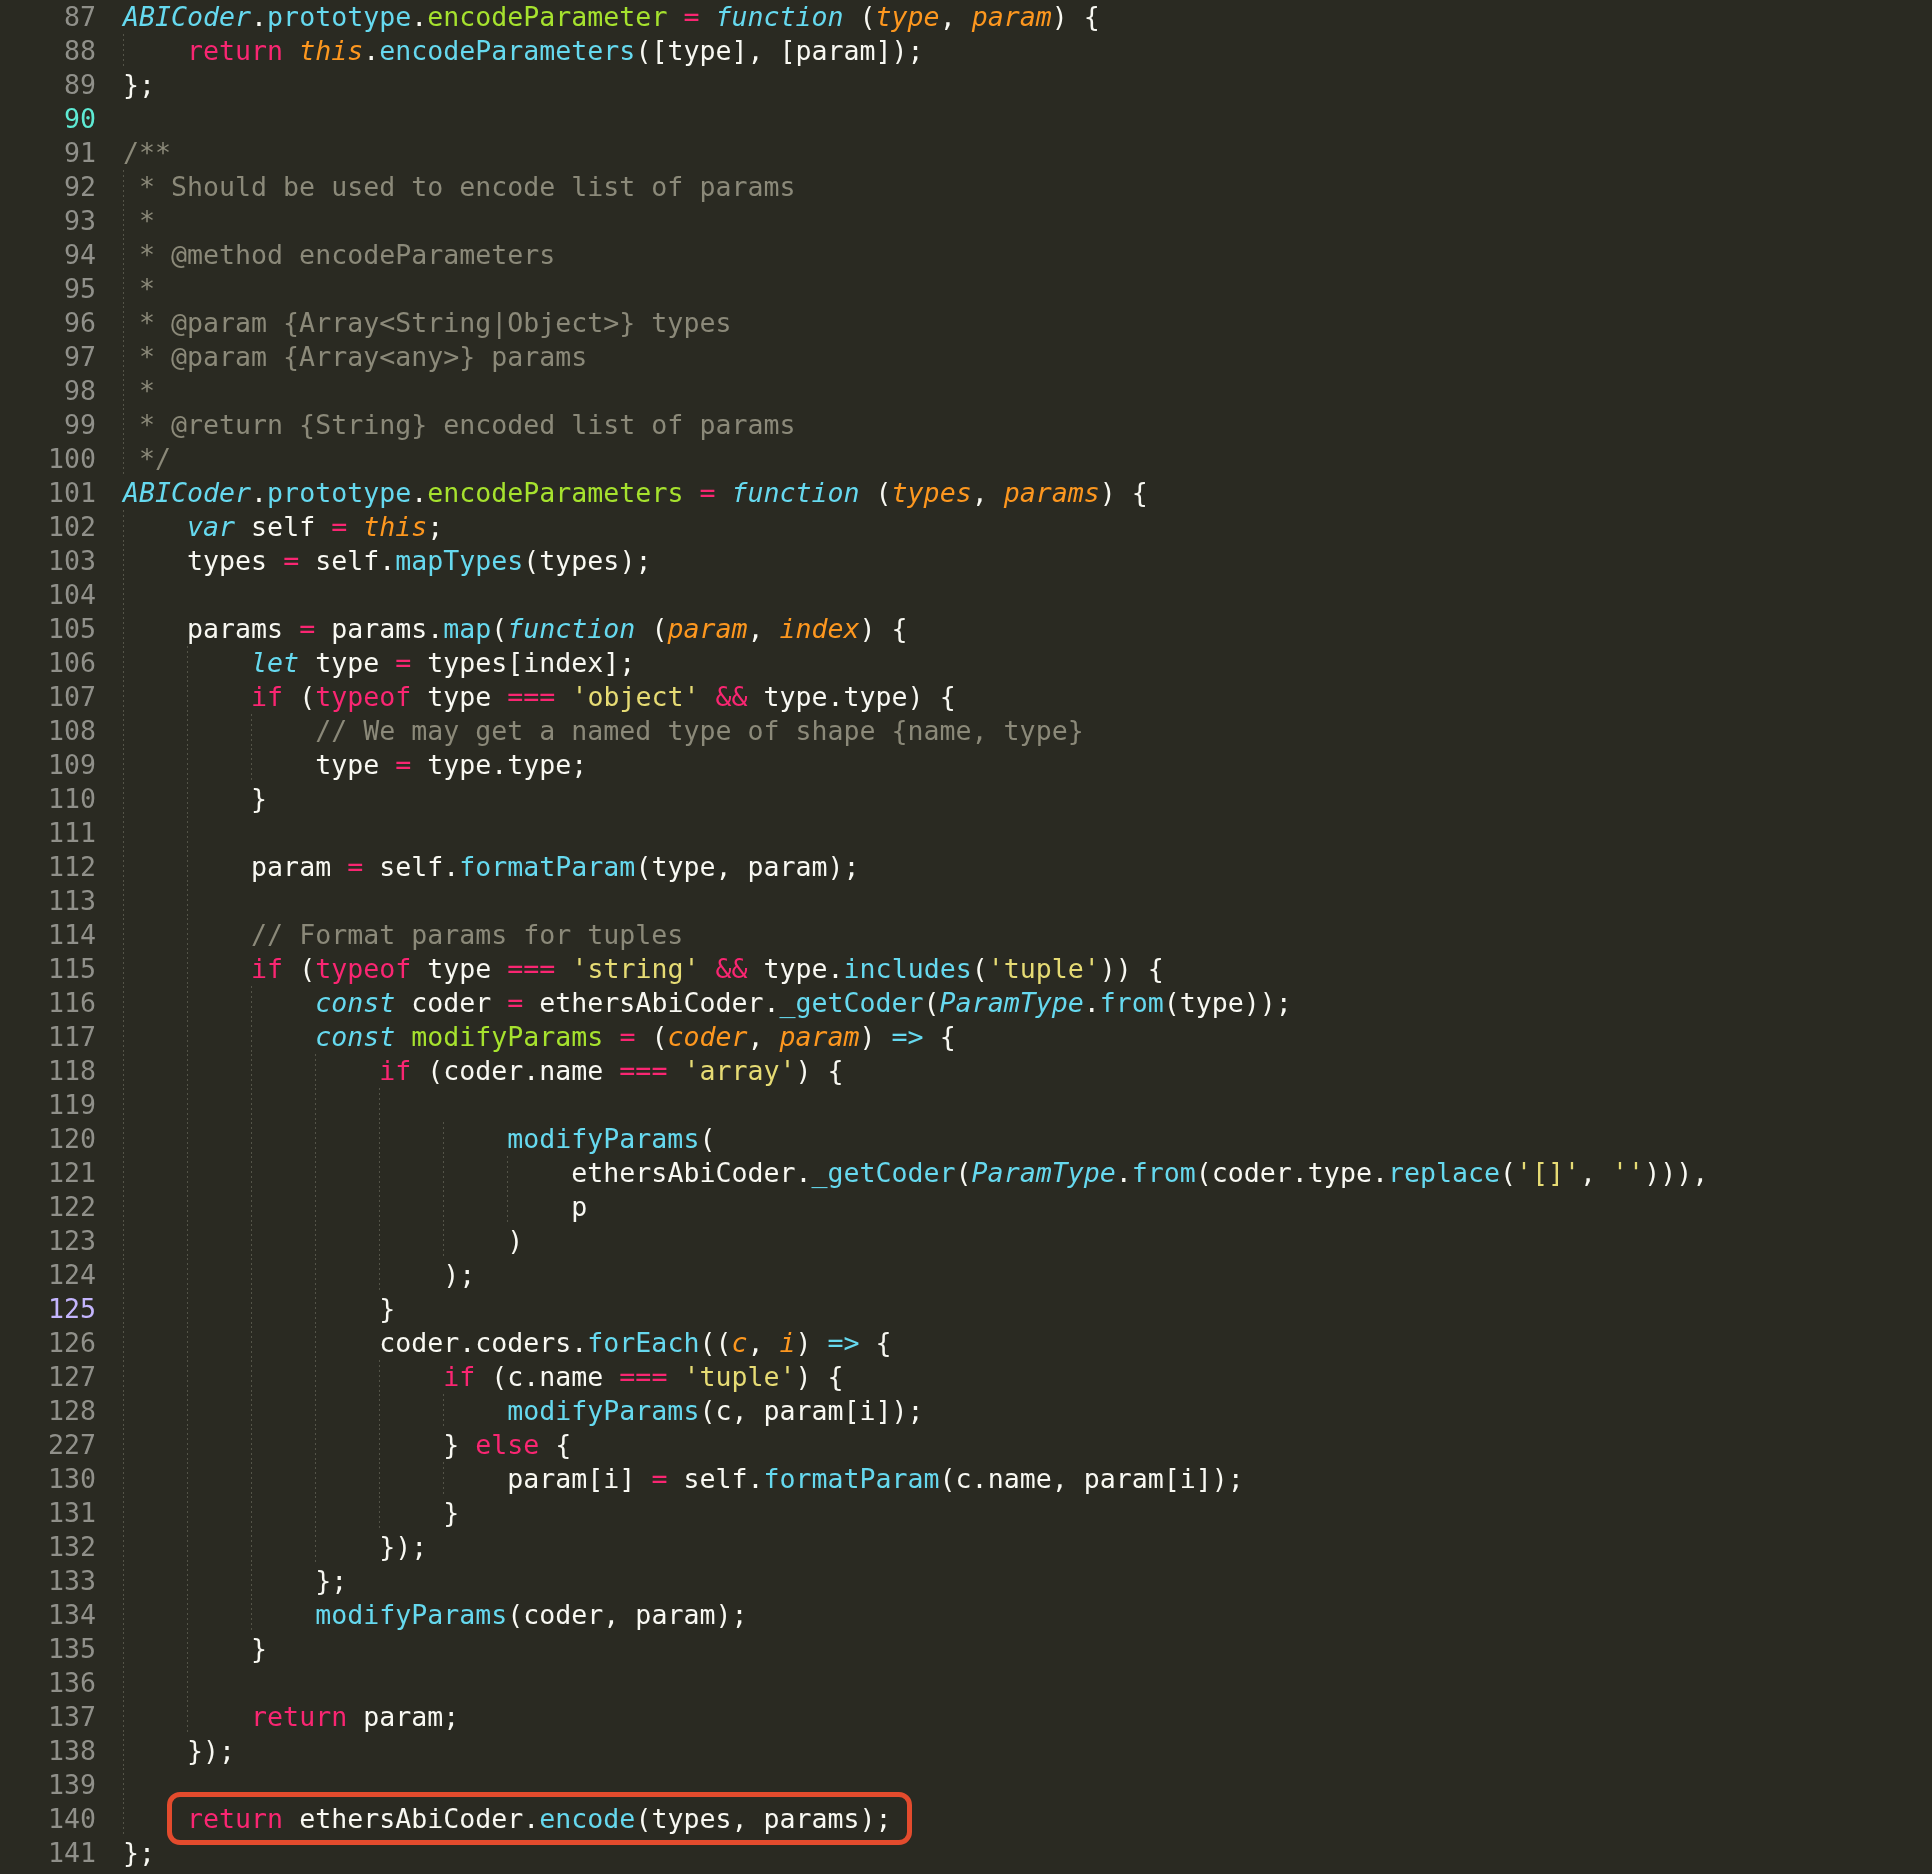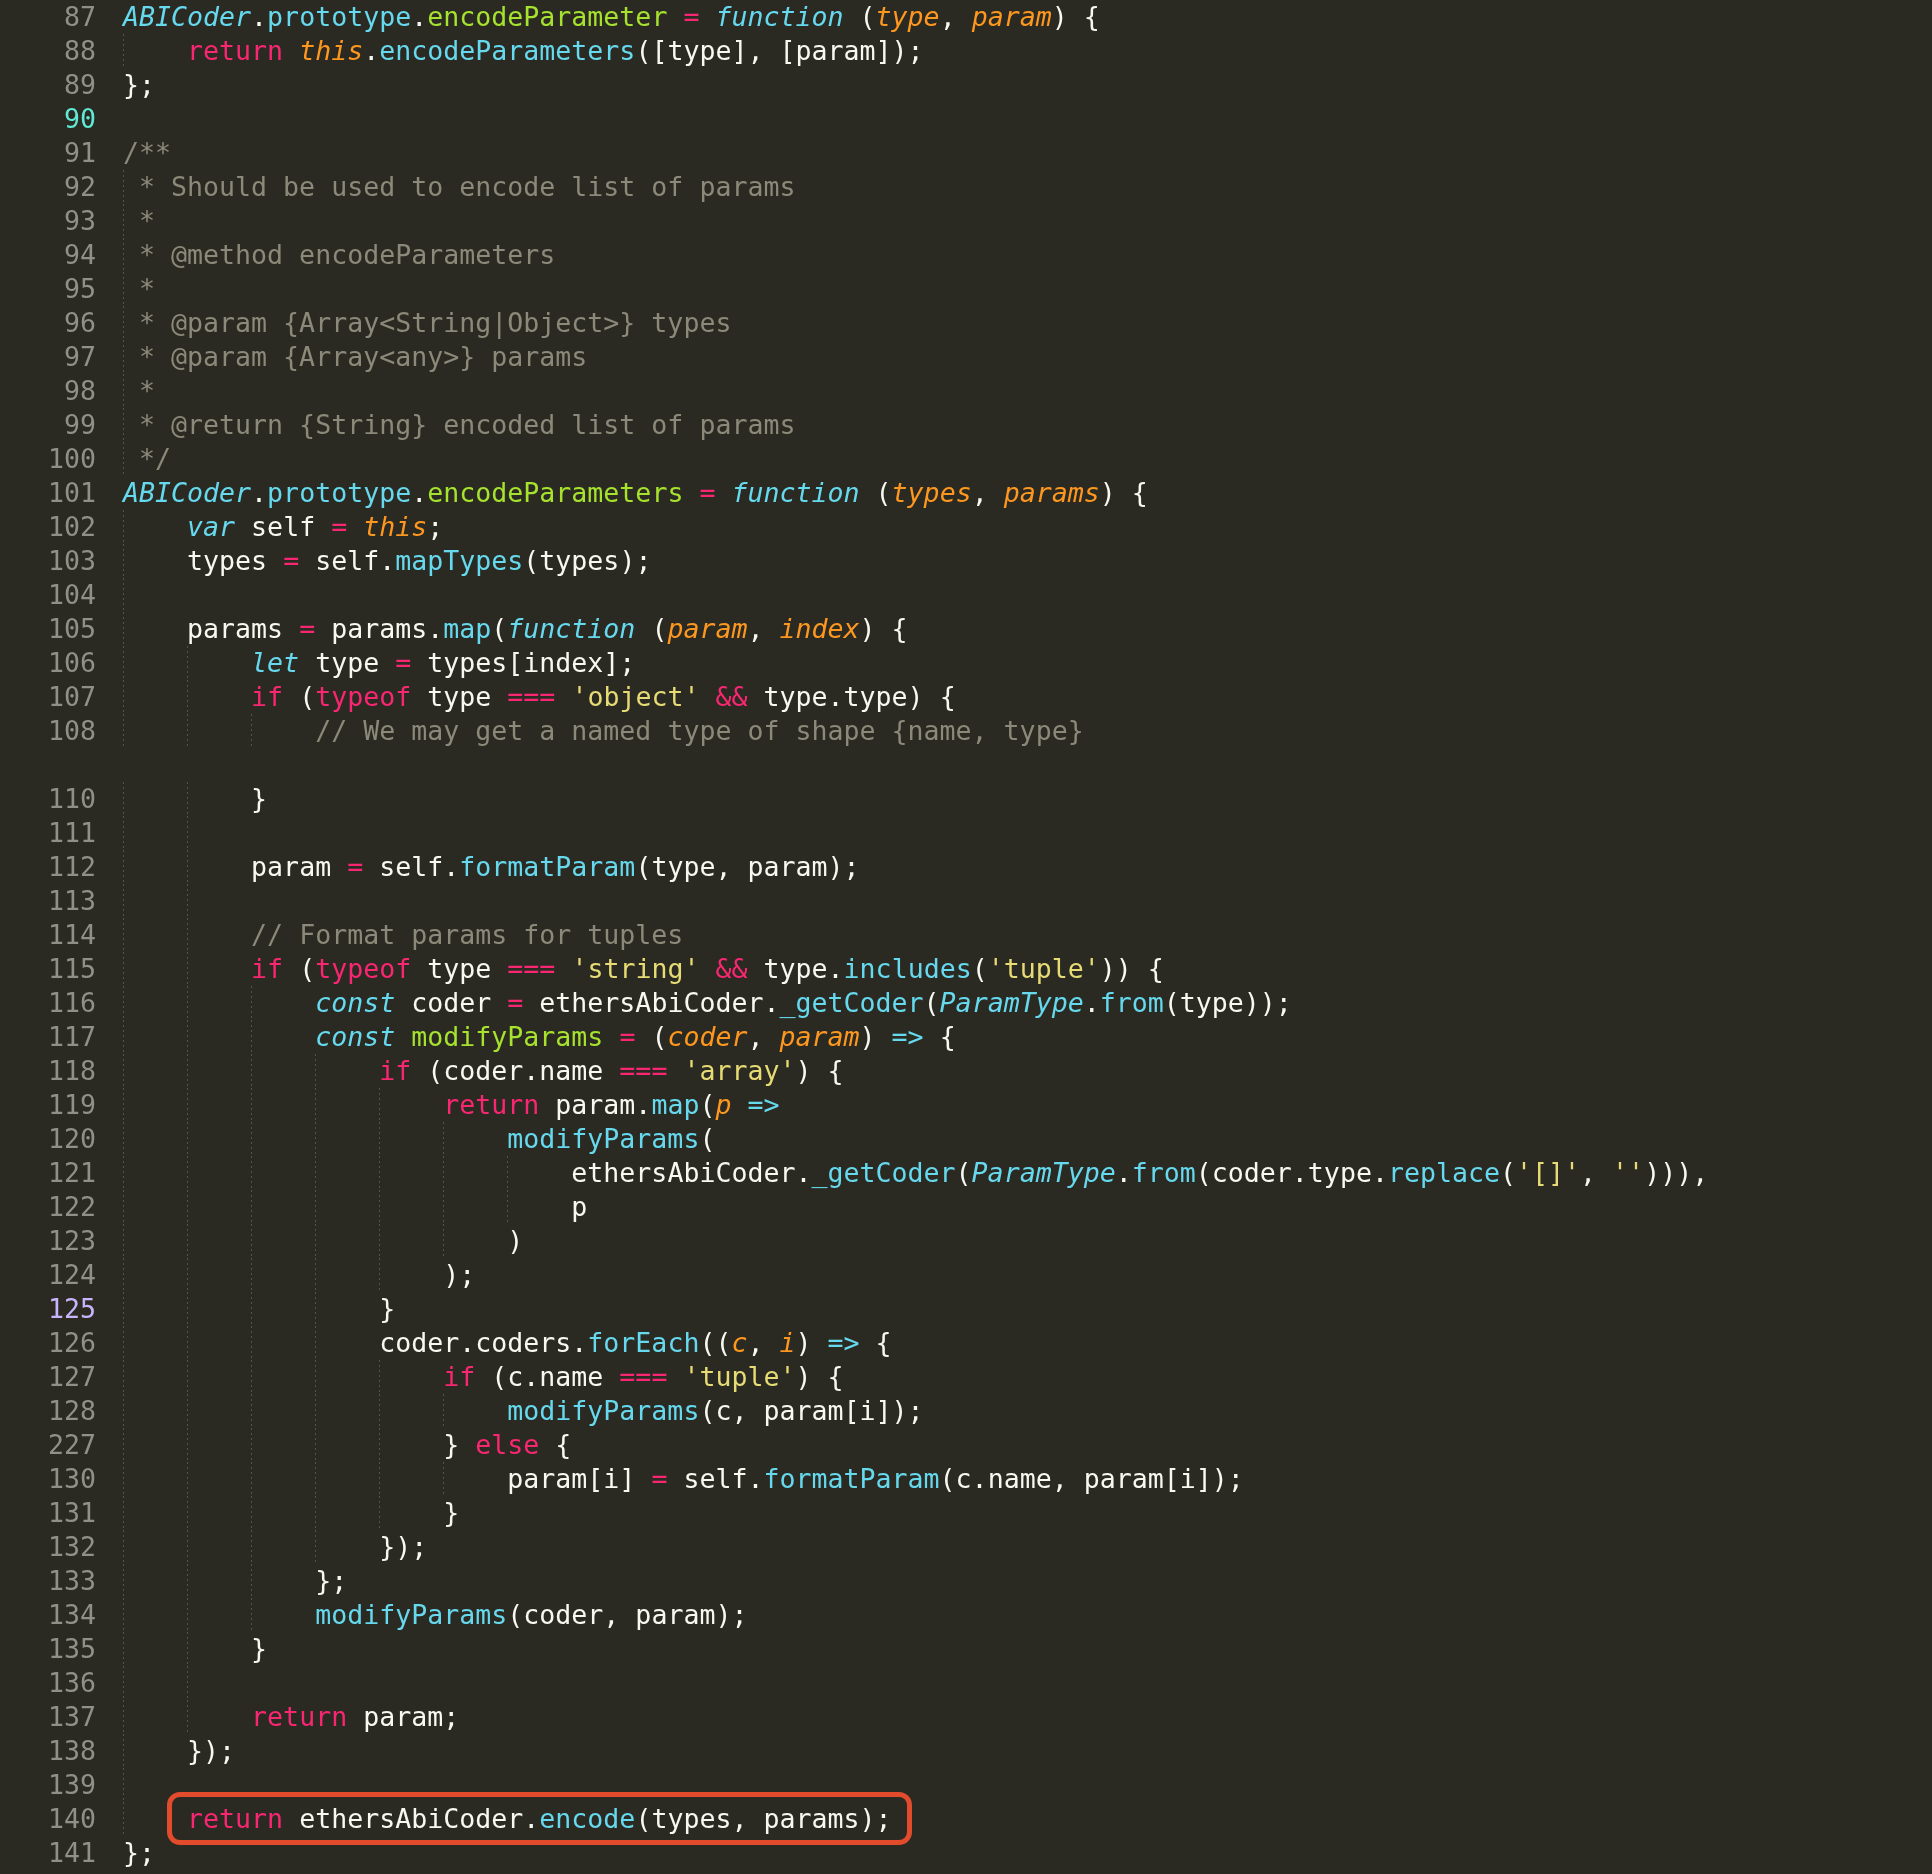--- a/index.html
+++ b/index.html
@@ -142,20 +142,27 @@
       <span class="ln" style="color: rgb(144, 144, 138);">107</span>
       <span class="code">        <span class="tk-k">if</span><span class="tk-p"> (</span><span class="tk-k">typeof</span><span class="tk-p"> type </span><span class="tk-k">===</span><span class="tk-p"> </span><span class="tk-s">'object'</span><span class="tk-p"> </span><span class="tk-k">&amp;&amp;</span><span class="tk-p"> type.type) {</span></span>
     </div>
     <div class="line" style="top: 714px;">
       <i class="guide" style="left: 123px;"></i>
       <i class="guide" style="left: 187.06px;"></i>
       <i class="guide" style="left: 251.12px;"></i>
       <span class="ln" style="color: rgb(144, 144, 138);">108</span>
       <span class="code">            <span class="tk-m">// We may get a named type of shape {name, type}</span></span>
     </div>
+    <div class="line" style="top: 748px;">
+      <i class="guide" style="left: 123px;"></i>
+      <i class="guide" style="left: 187.06px;"></i>
+      <i class="guide" style="left: 251.12px;"></i>
+      <span class="ln" style="color: rgb(144, 144, 138);">109</span>
+      <span class="code">            <span class="tk-p">type </span><span class="tk-k">=</span><span class="tk-p"> type.type;</span></span>
+    </div>
     <div class="line" style="top: 782px;">
       <i class="guide" style="left: 123px;"></i>
       <i class="guide" style="left: 187.06px;"></i>
       <span class="ln" style="color: rgb(144, 144, 138);">110</span>
       <span class="code">        <span class="tk-p">}</span></span>
     </div>
     <div class="line" style="top: 816px;">
       <i class="guide" style="left: 123px;"></i>
       <i class="guide" style="left: 187.06px;"></i>
       <span class="ln" style="color: rgb(144, 144, 138);">111</span>
@@ -207,21 +214,20 @@
       <span class="ln" style="color: rgb(144, 144, 138);">118</span>
       <span class="code">                <span class="tk-k">if</span><span class="tk-p"> (coder.name </span><span class="tk-k">===</span><span class="tk-p"> </span><span class="tk-s">'array'</span><span class="tk-p">) {</span></span>
     </div>
     <div class="line" style="top: 1088px;">
       <i class="guide" style="left: 123px;"></i>
       <i class="guide" style="left: 187.06px;"></i>
       <i class="guide" style="left: 251.12px;"></i>
       <i class="guide" style="left: 315.18px;"></i>
       <i class="guide" style="left: 379.24px;"></i>
       <span class="ln" style="color: rgb(144, 144, 138);">119</span>
-      <span class="code">                    <span class="tk-k">return</span><span class="tk-p"> param.</span><span class="tk-c">map</span><span class="tk-p">(</span><span class="tk-oi">p</span><span class="tk-p"> </span><span class="tk-c">=&gt;</span></span>
     </div>
     <div class="line" style="top: 1122px;">
       <i class="guide" style="left: 123px;"></i>
       <i class="guide" style="left: 187.06px;"></i>
       <i class="guide" style="left: 251.12px;"></i>
       <i class="guide" style="left: 315.18px;"></i>
       <i class="guide" style="left: 379.24px;"></i>
       <i class="guide" style="left: 443.3px;"></i>
       <span class="ln" style="color: rgb(144, 144, 138);">120</span>
       <span class="code">                        <span class="tk-c">modifyParams</span><span class="tk-p">(</span></span>

